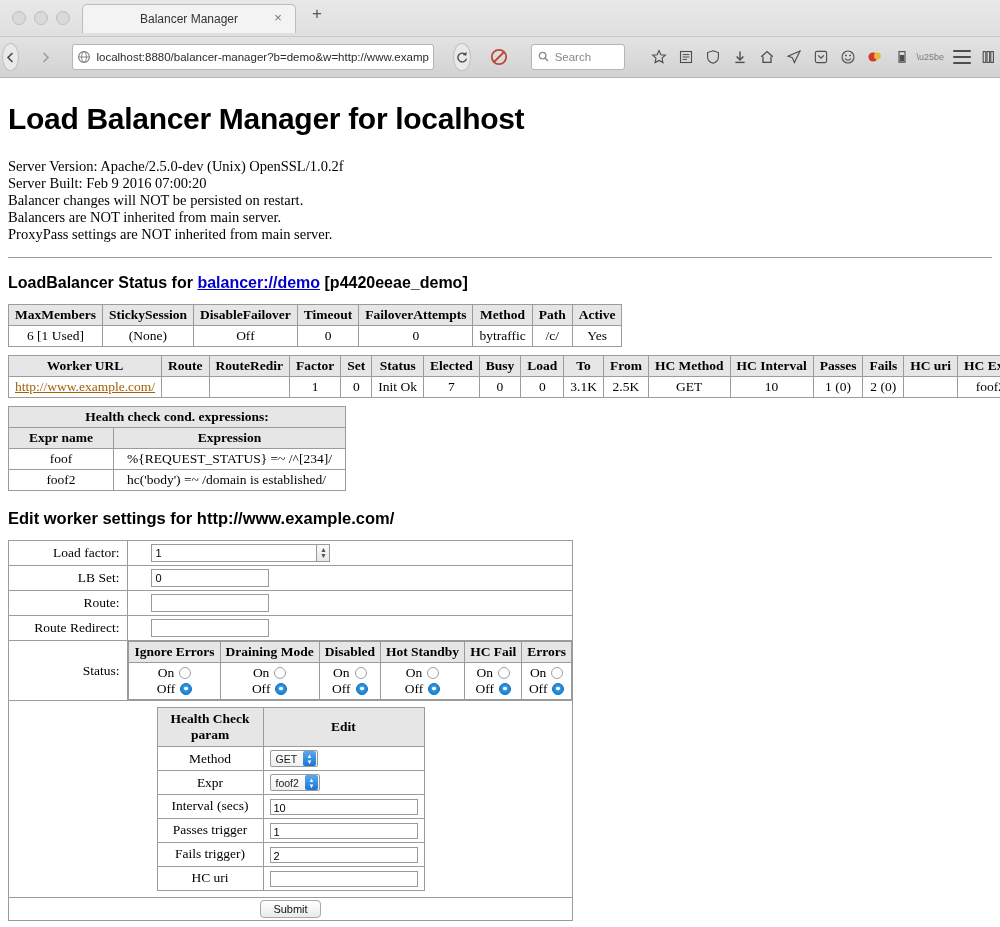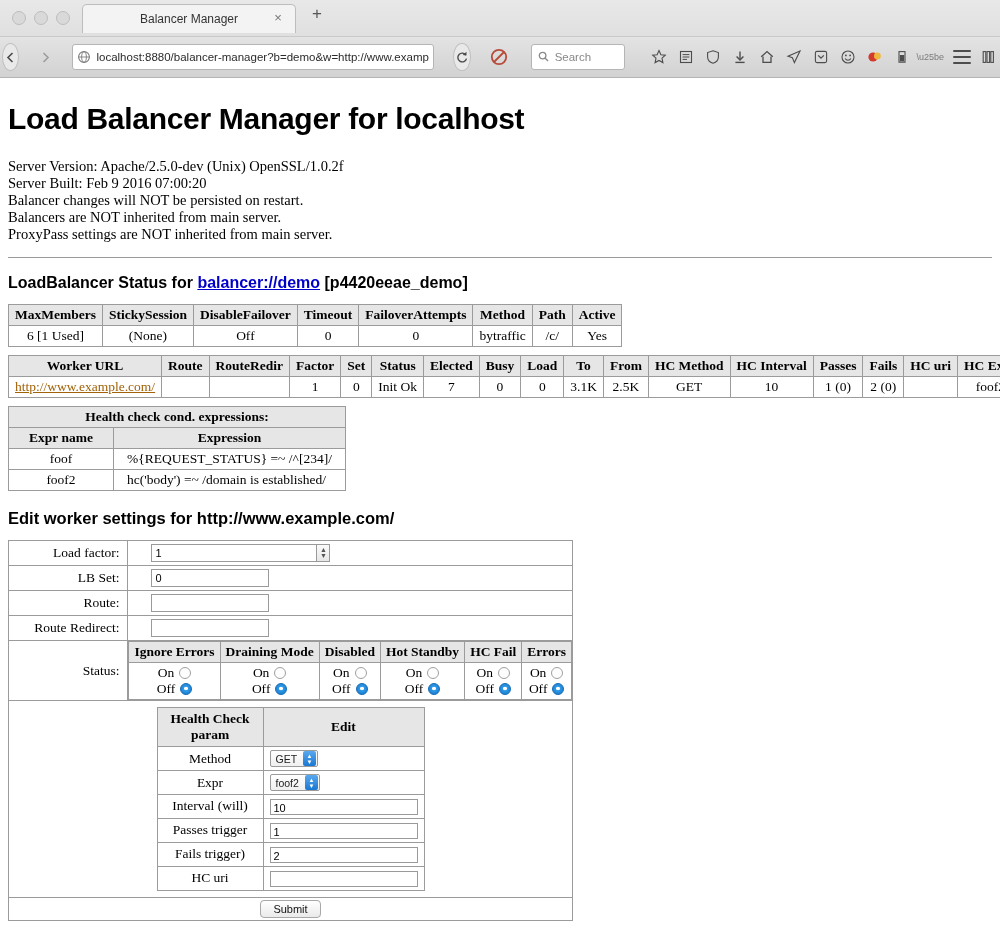--- a/index.html
+++ b/index.html
@@ -789,21 +789,21 @@
               <span class="select-box">
                 <span class="sel-label">foof2</span>
                 <span class="sel-arrow">
                         <span>▲</span>
                         <span>▼</span>
                       </span>
               </span>
             </td>
           </tr>
           <tr>
-            <td class="pname">Interval (will)</td>
+            <td class="pname">Interval (secs)</td>
             <td class="pval">
               <span class="txtinput wide-input">10</span>
             </td>
           </tr>
           <tr>
             <td class="pname">Passes trigger</td>
             <td class="pval">
               <span class="txtinput wide-input">1</span>
             </td>
           </tr>

